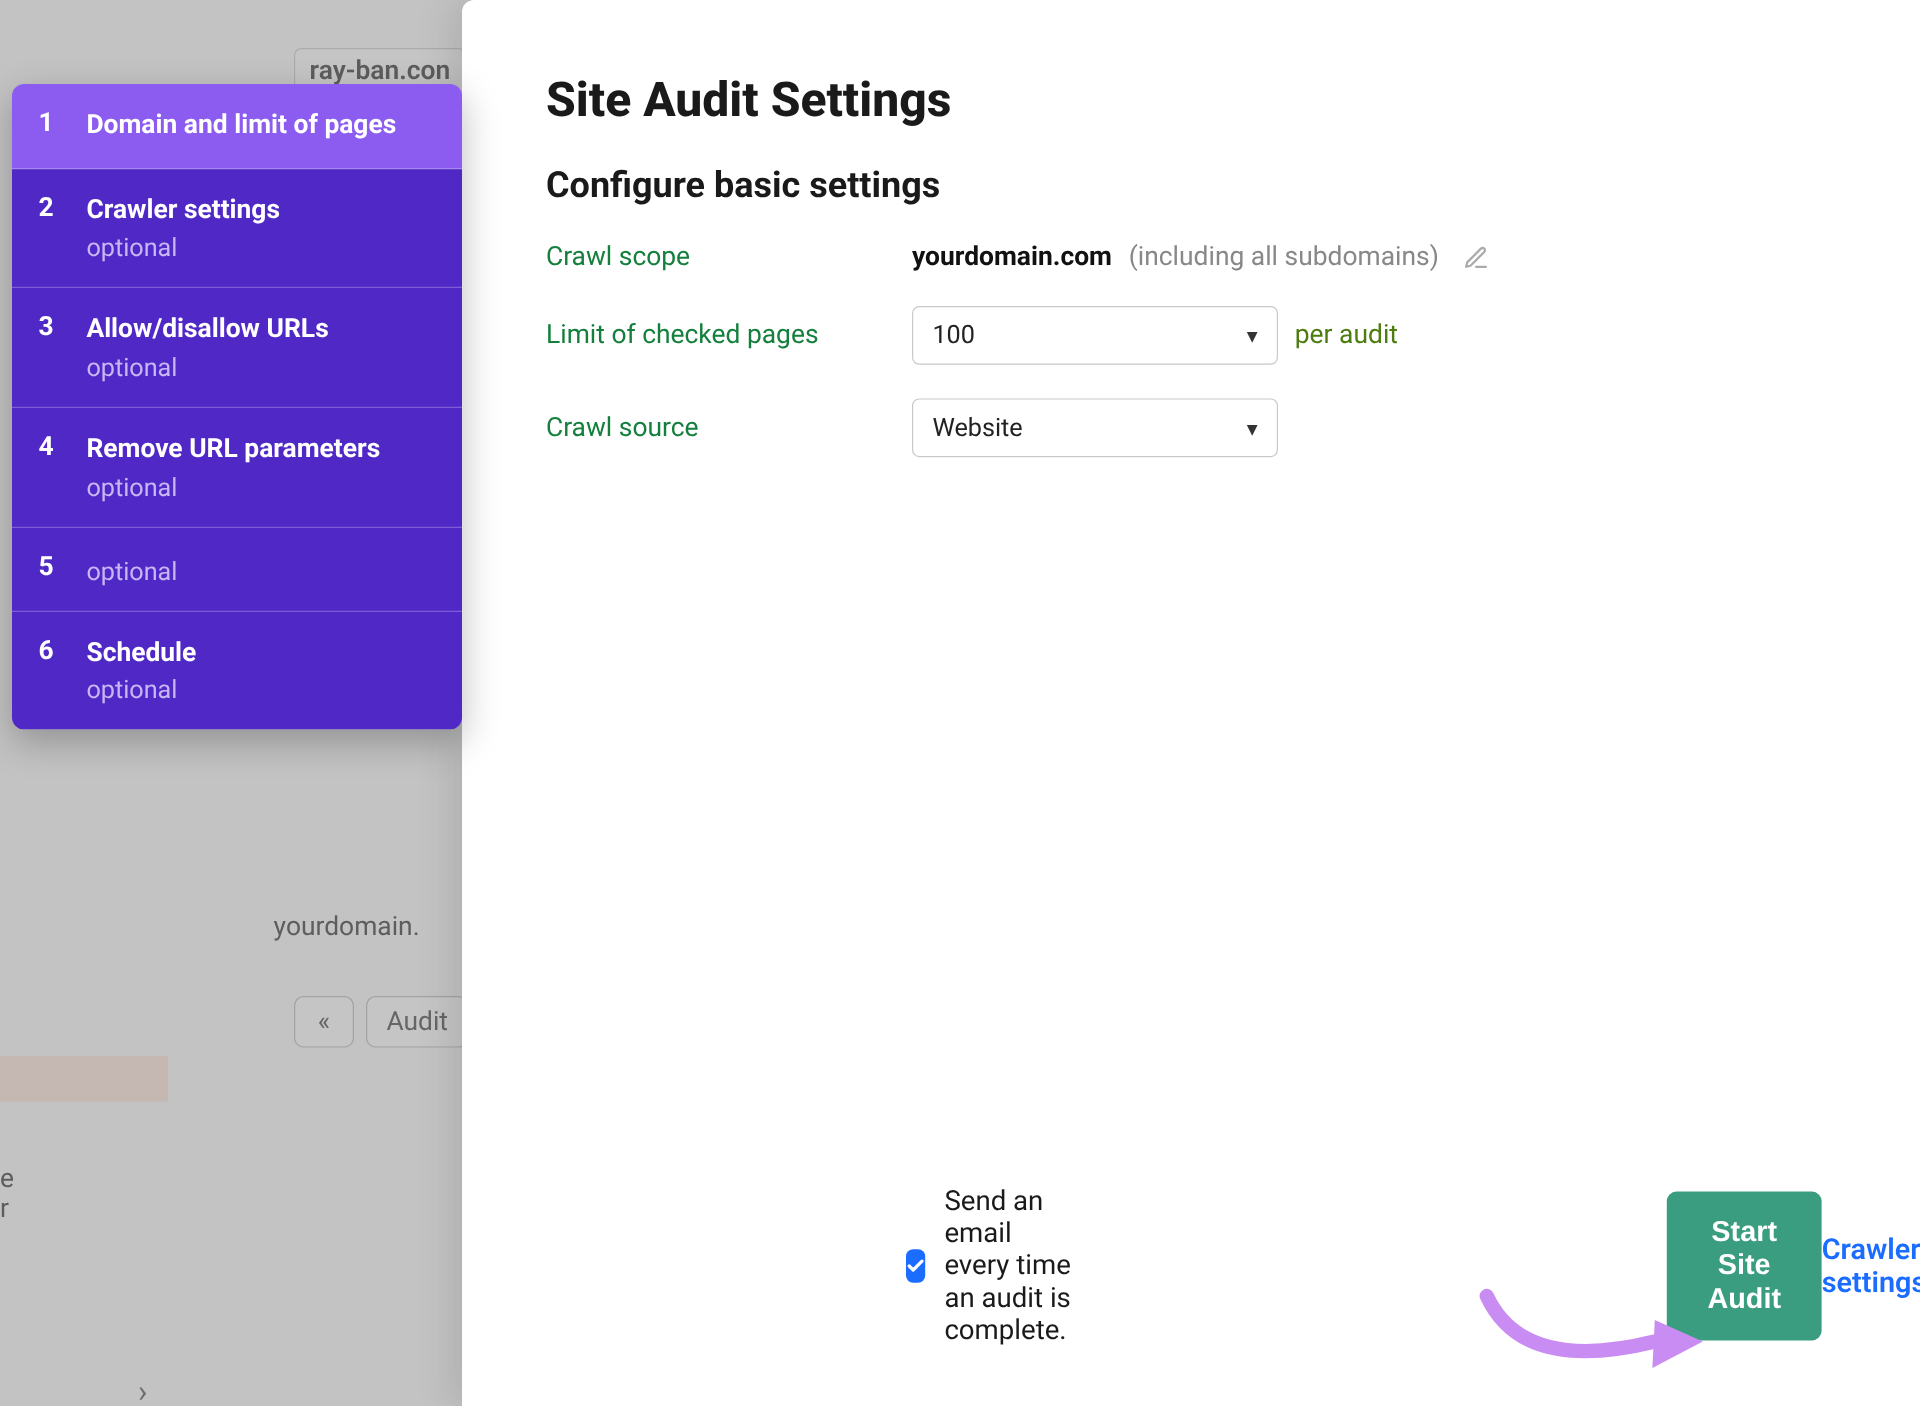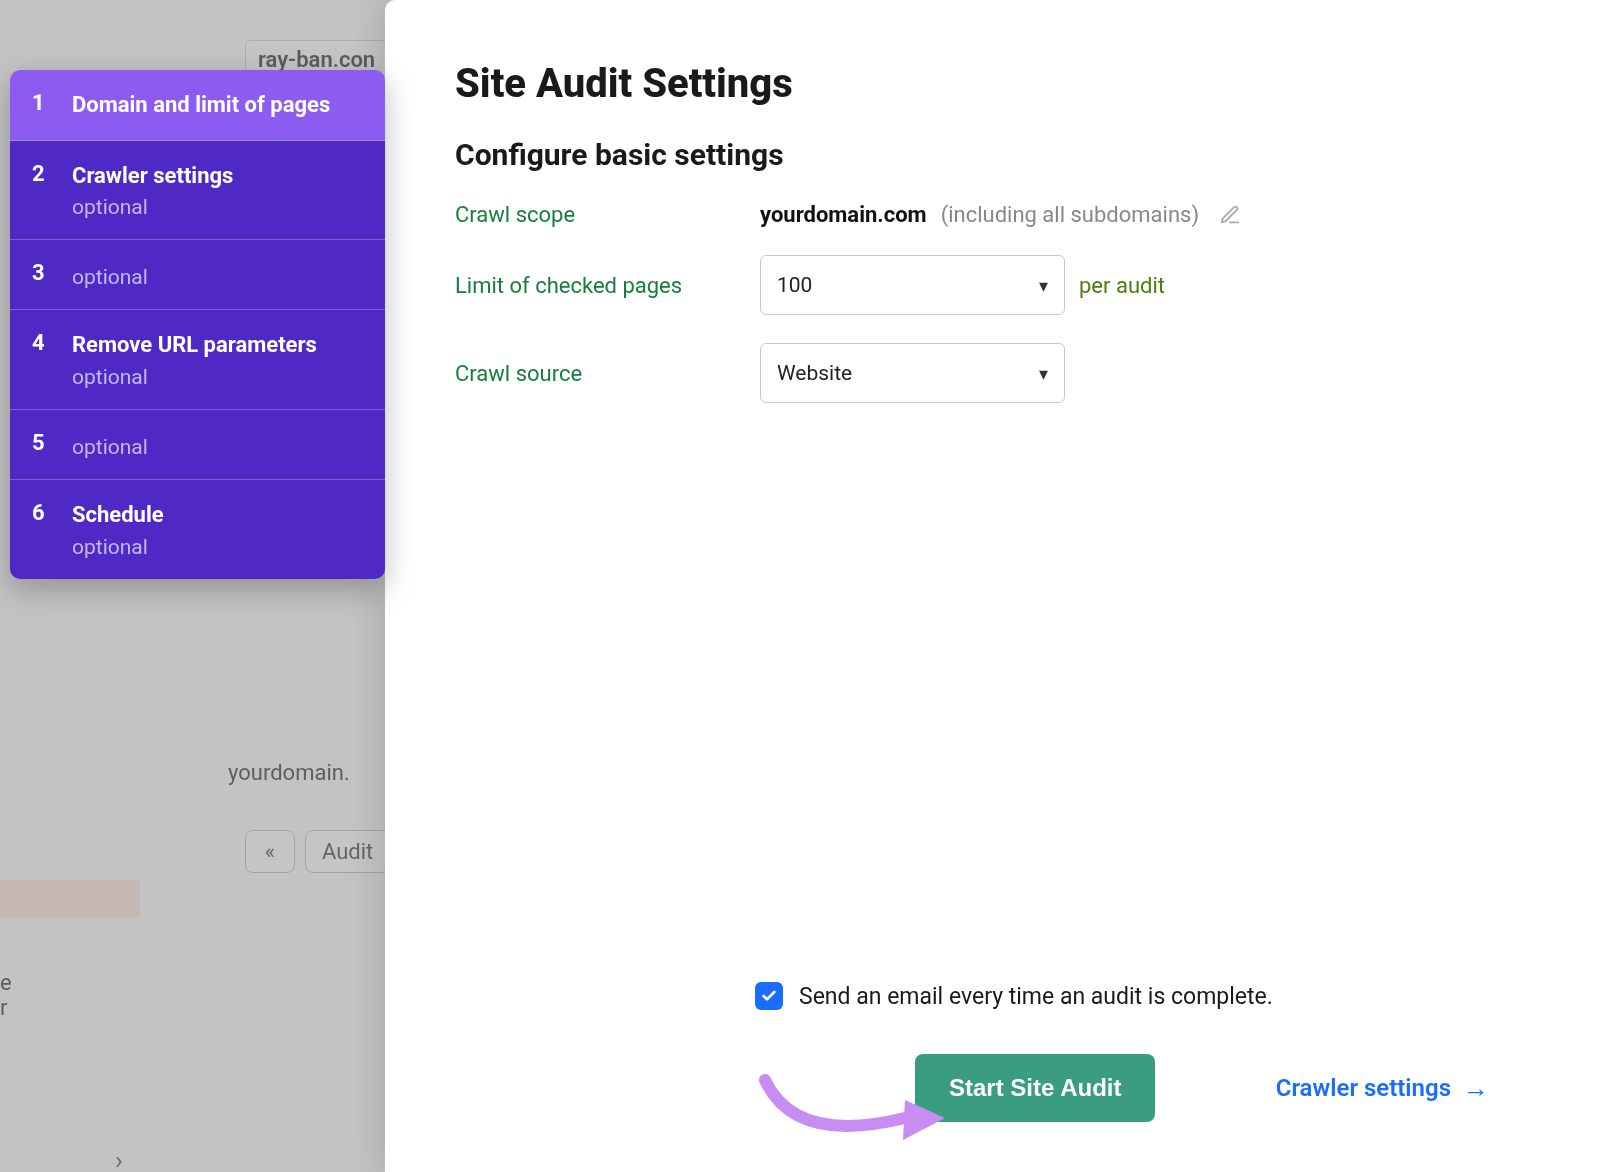--- a/index.html
+++ b/index.html
@@ -144,21 +144,21 @@
 
   
   .panel {
     position: absolute;
     top: 0;
     left: 385px;
     right: 0;
     bottom: 0;
     background: #fff;
     z-index: 3;
-    padding: 60px 111px 50px 70px;
+    padding: 60px 54px 50px 70px;
     border-top-left-radius: 10px;
     box-shadow: -10px 0 30px rgba(0,0,0,0.1);
     display: flex;
     flex-direction: column;
   }
   .panel h1 {
     font-size: 40px;
     font-weight: 800;
     color: #1a1a1a;
     margin-bottom: 30px;
@@ -188,41 +188,41 @@
     display: inline-flex;
     margin-left: 6px;
     color: #aaa;
     cursor: pointer;
   }
   .select {
     display: flex;
     align-items: center;
     justify-content: space-between;
     width: 305px;
-    height: 60px;
+    height: 49px;
     border: 1px solid #c9c9c9;
     border-radius: 6px;
     padding: 0 16px;
     font-size: 21px;
     color: #222;
     background: #fff;
     cursor: pointer;
   }
   .select .chev {
     font-size: 18px;
     color: #333;
   }
   .suffix { font-size: 22px; color: #4d7c0f; }
 
   .spacer { flex: 1; }
 
   .footer {
     display: flex;
-    flex-direction: column;
-    gap: 44px;
+    flex-direction: row;
+    gap: 28px;
   }
   .check-row {
     display: flex;
     align-items: center;
     gap: 16px;
     font-size: 23px;
     color: #1a1a1a;
     margin-left: 300px;
   }
   .checkbox {
@@ -306,20 +306,21 @@
   <div class="step">
     <div class="num">2</div>
     <div class="body">
       <div class="title">Crawler settings</div>
       <div class="opt">optional</div>
     </div>
   </div>
   <div class="step">
     <div class="num">3</div>
     <div class="body">
+      <div class="title">Allow/disallow URLs</div>
       <div class="opt">optional</div>
     </div>
   </div>
   <div class="step">
     <div class="num">4</div>
     <div class="body">
       <div class="title">Remove URL parameters</div>
       <div class="opt">optional</div>
     </div>
   </div>

